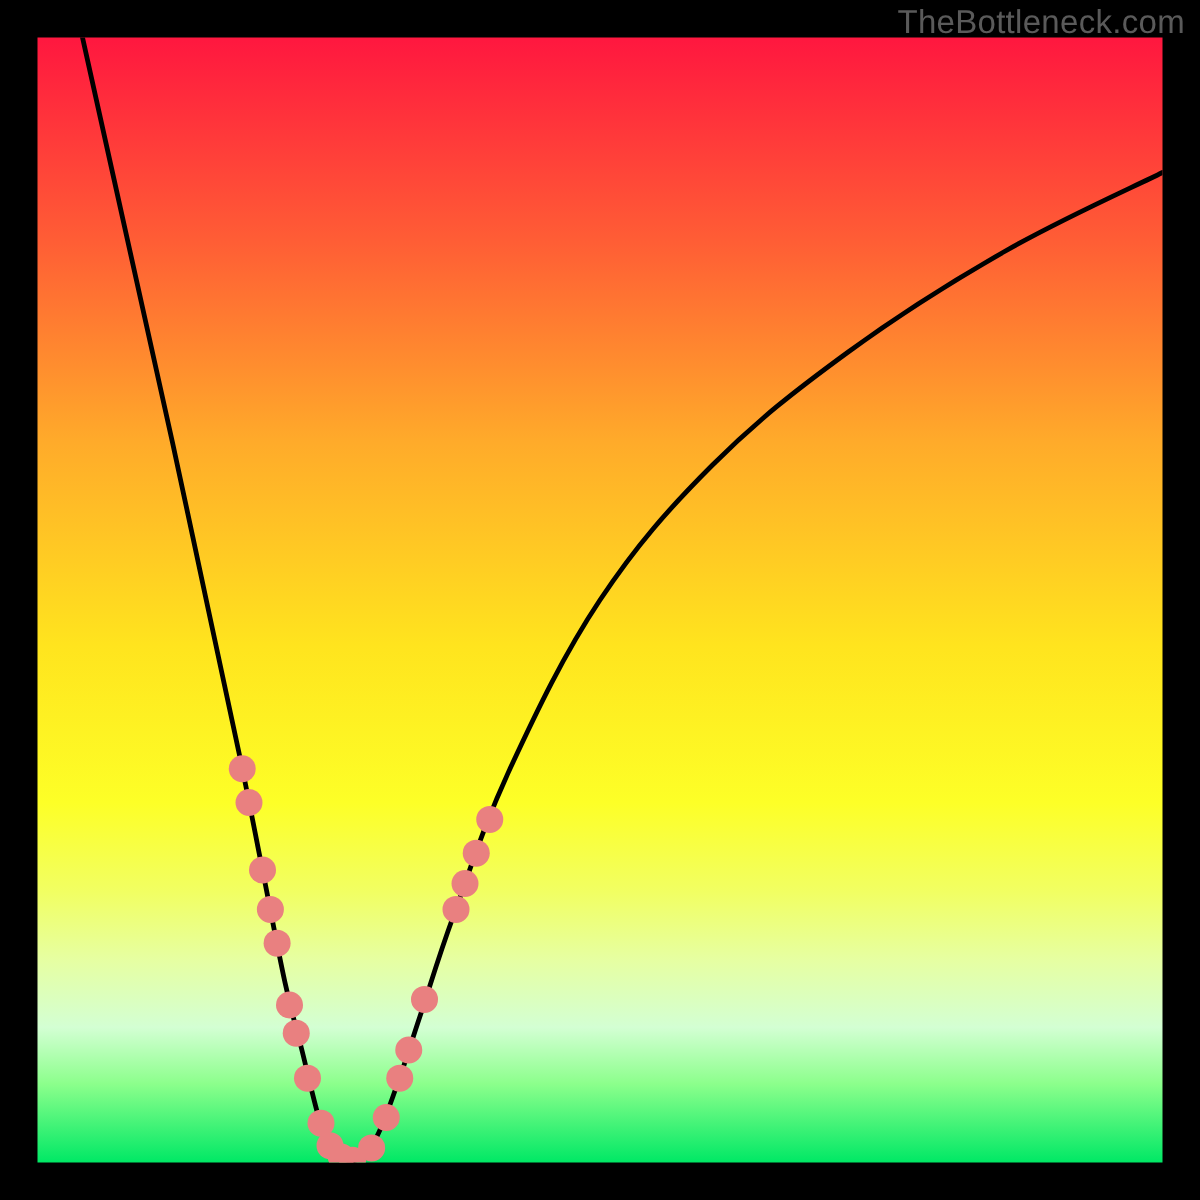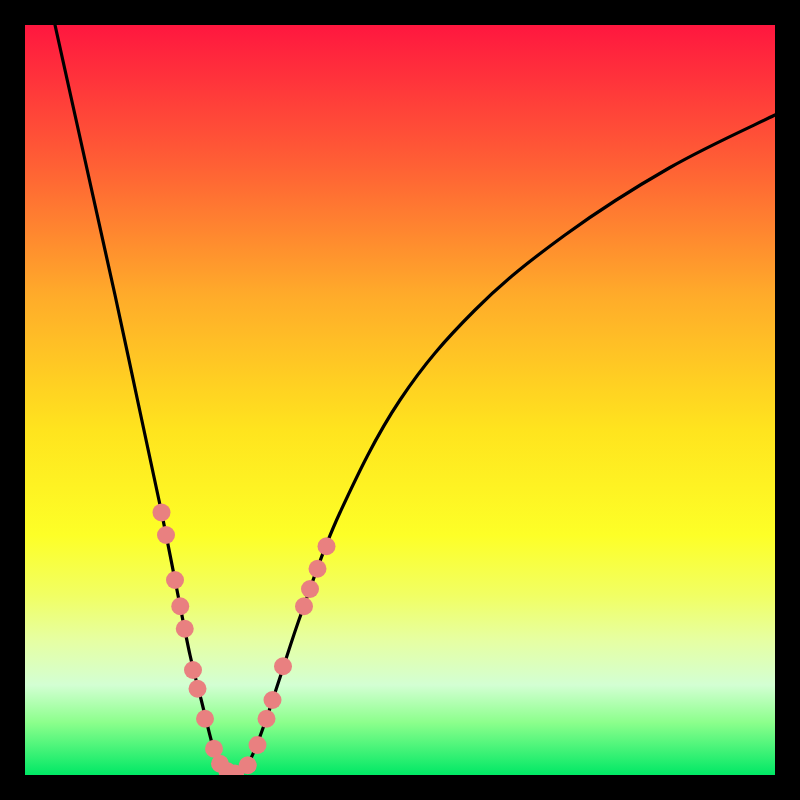--- a/index.html
+++ b/index.html
@@ -82,13 +82,14 @@
           <circle cx="241.5" cy="693.75" r="9" fill="#e98080"></circle>
           <circle cx="247.5" cy="675" r="9" fill="#e98080"></circle>
           <circle cx="258" cy="641.25" r="9" fill="#e98080"></circle>
           <circle cx="279.00000000000006" cy="581.25" r="9" fill="#e98080"></circle>
           <circle cx="285" cy="564" r="9" fill="#e98080"></circle>
           <circle cx="292.5" cy="543.75" r="9" fill="#e98080"></circle>
           <circle cx="301.5" cy="521.25" r="9" fill="#e98080"></circle>
         </g>
     </svg>
   </div>
+  <div class="watermark">TheBottleneck.com</div>
 </div>
 
 </body></html>

